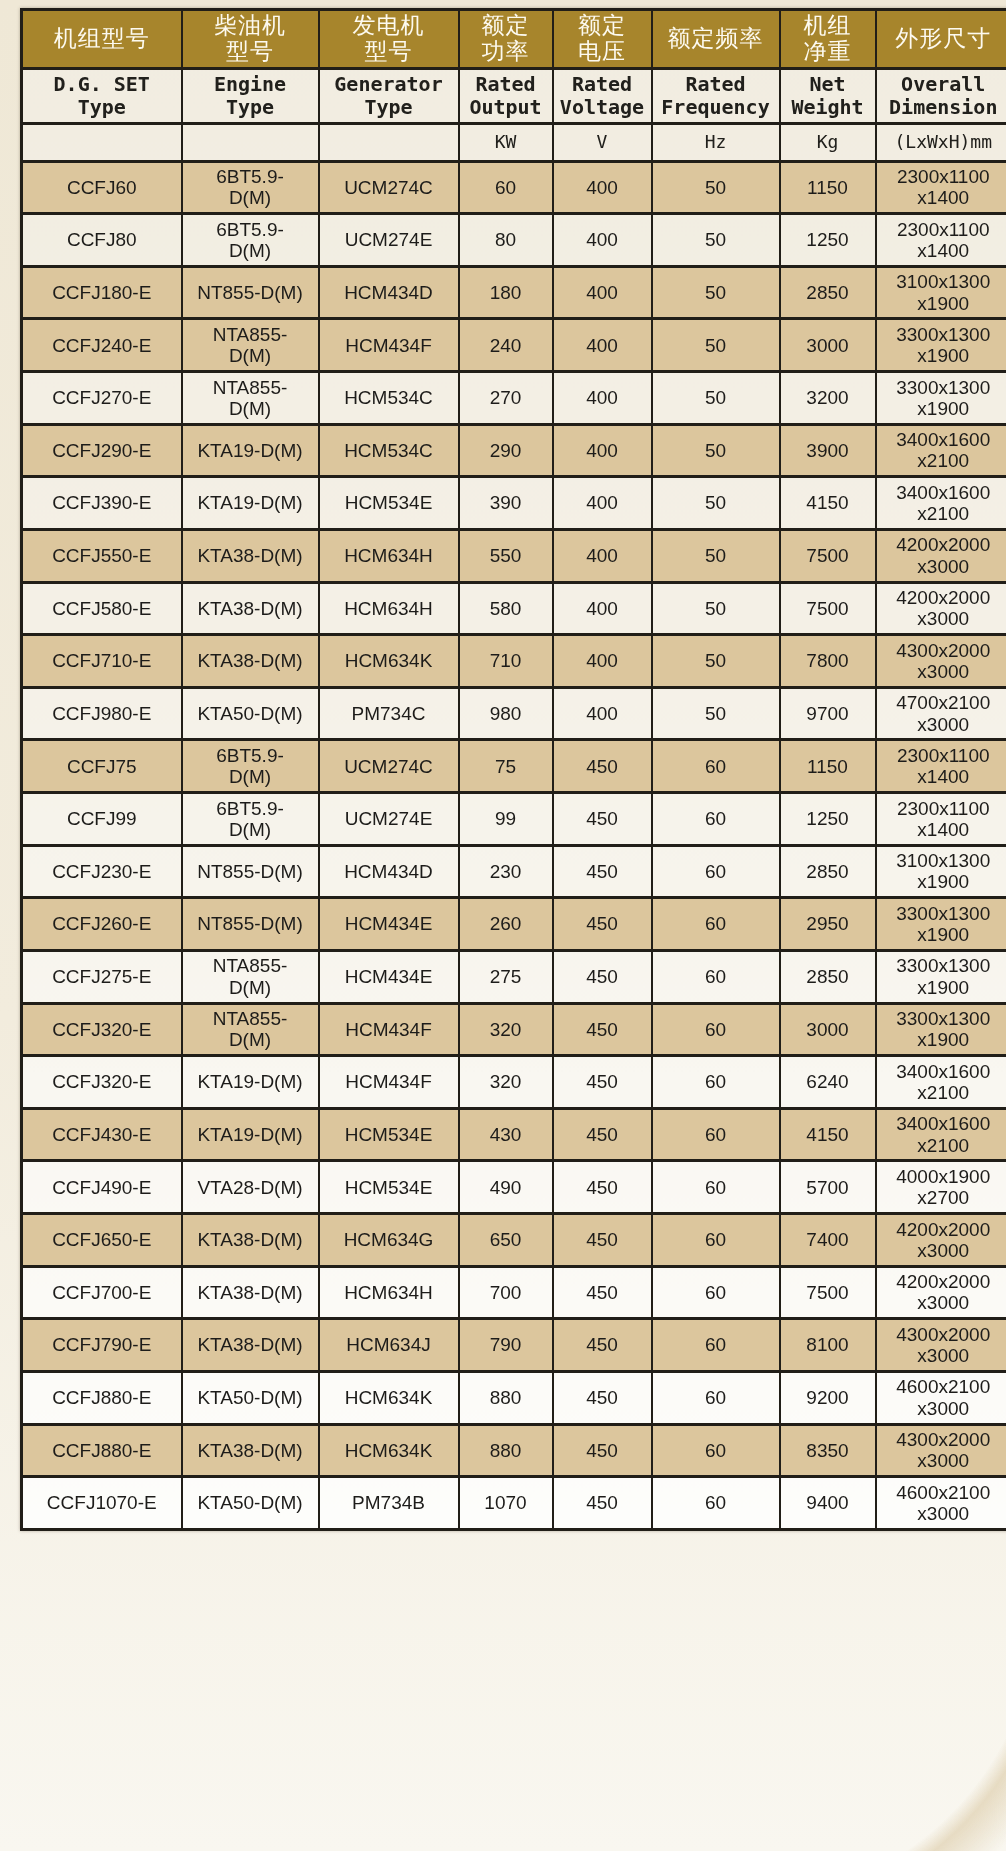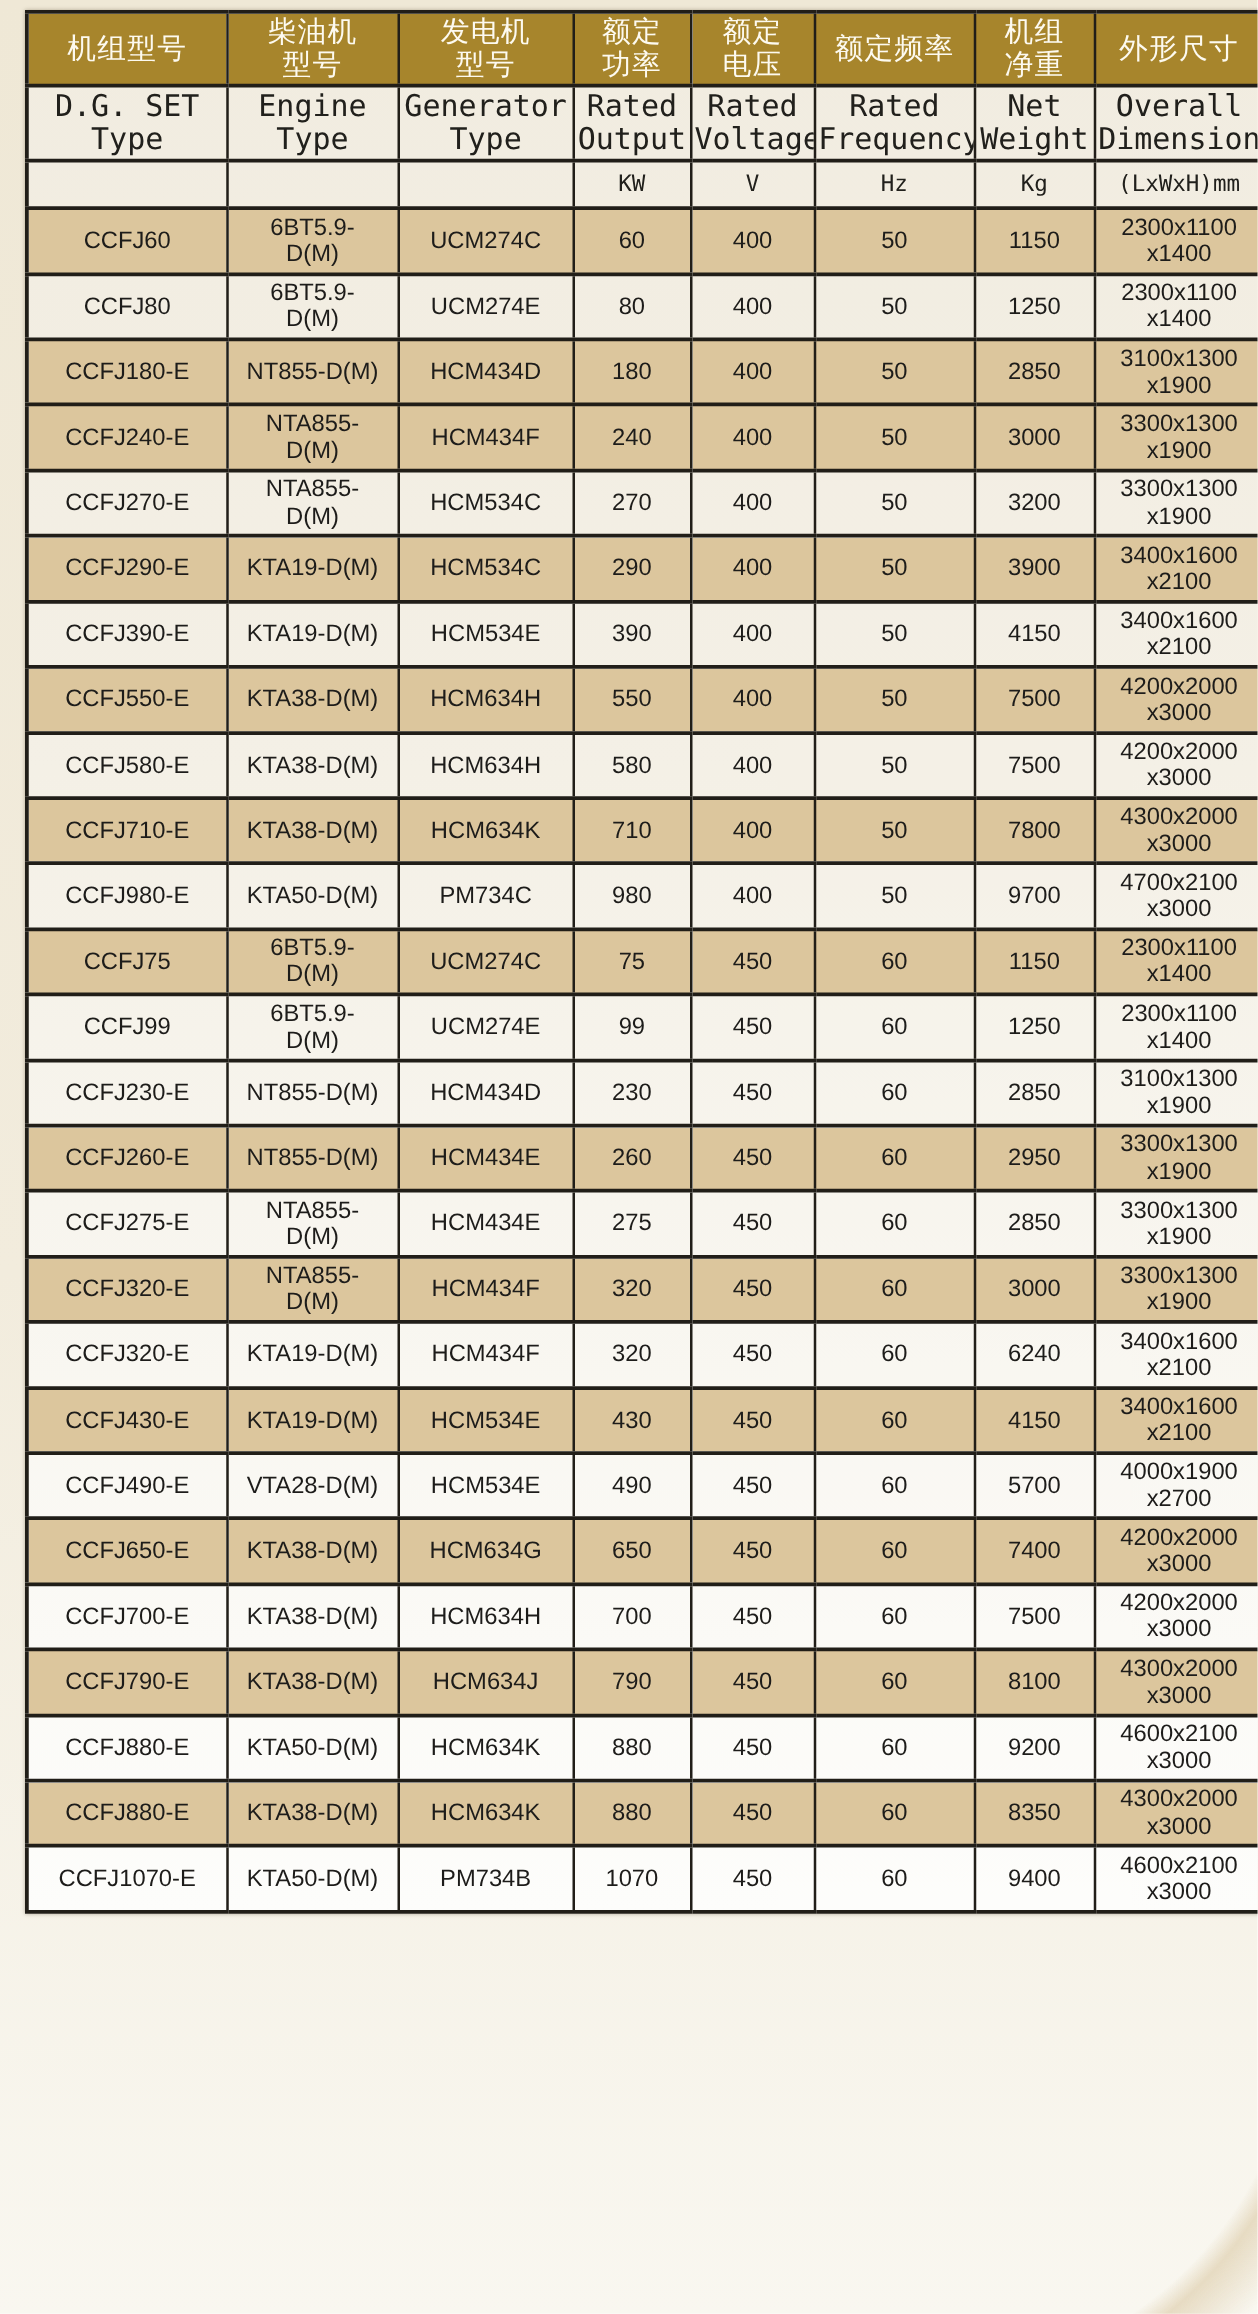--- a/index.html
+++ b/index.html
@@ -44,21 +44,21 @@
   table.spec{border:3px solid var(--border);}
   tr.zh-row{height:57px;}
   tr.zh-row th{
     background:var(--gold);color:#fdfaf0;
     font-size:23px;font-weight:500;letter-spacing:1px;
   }
   tr.en-row{height:55px;}
   tr.en-row th{
     background:transparent;color:#21201c;
     font-family:"DejaVu Sans Mono",monospace;
-    font-size:24px;font-weight:400;
+    font-size:20px;font-weight:700;
   }
   tr.units-row{height:38px;}
   tr.units-row th{
     background:transparent;color:#21201c;
     font-family:"DejaVu Sans Mono",monospace;
     font-size:18px;font-weight:400;
   }
   tbody td{font-size:19px;color:var(--ink);}
   tbody tr.tan td{background:var(--tan);}
   tbody tr.light td{background:transparent;}

